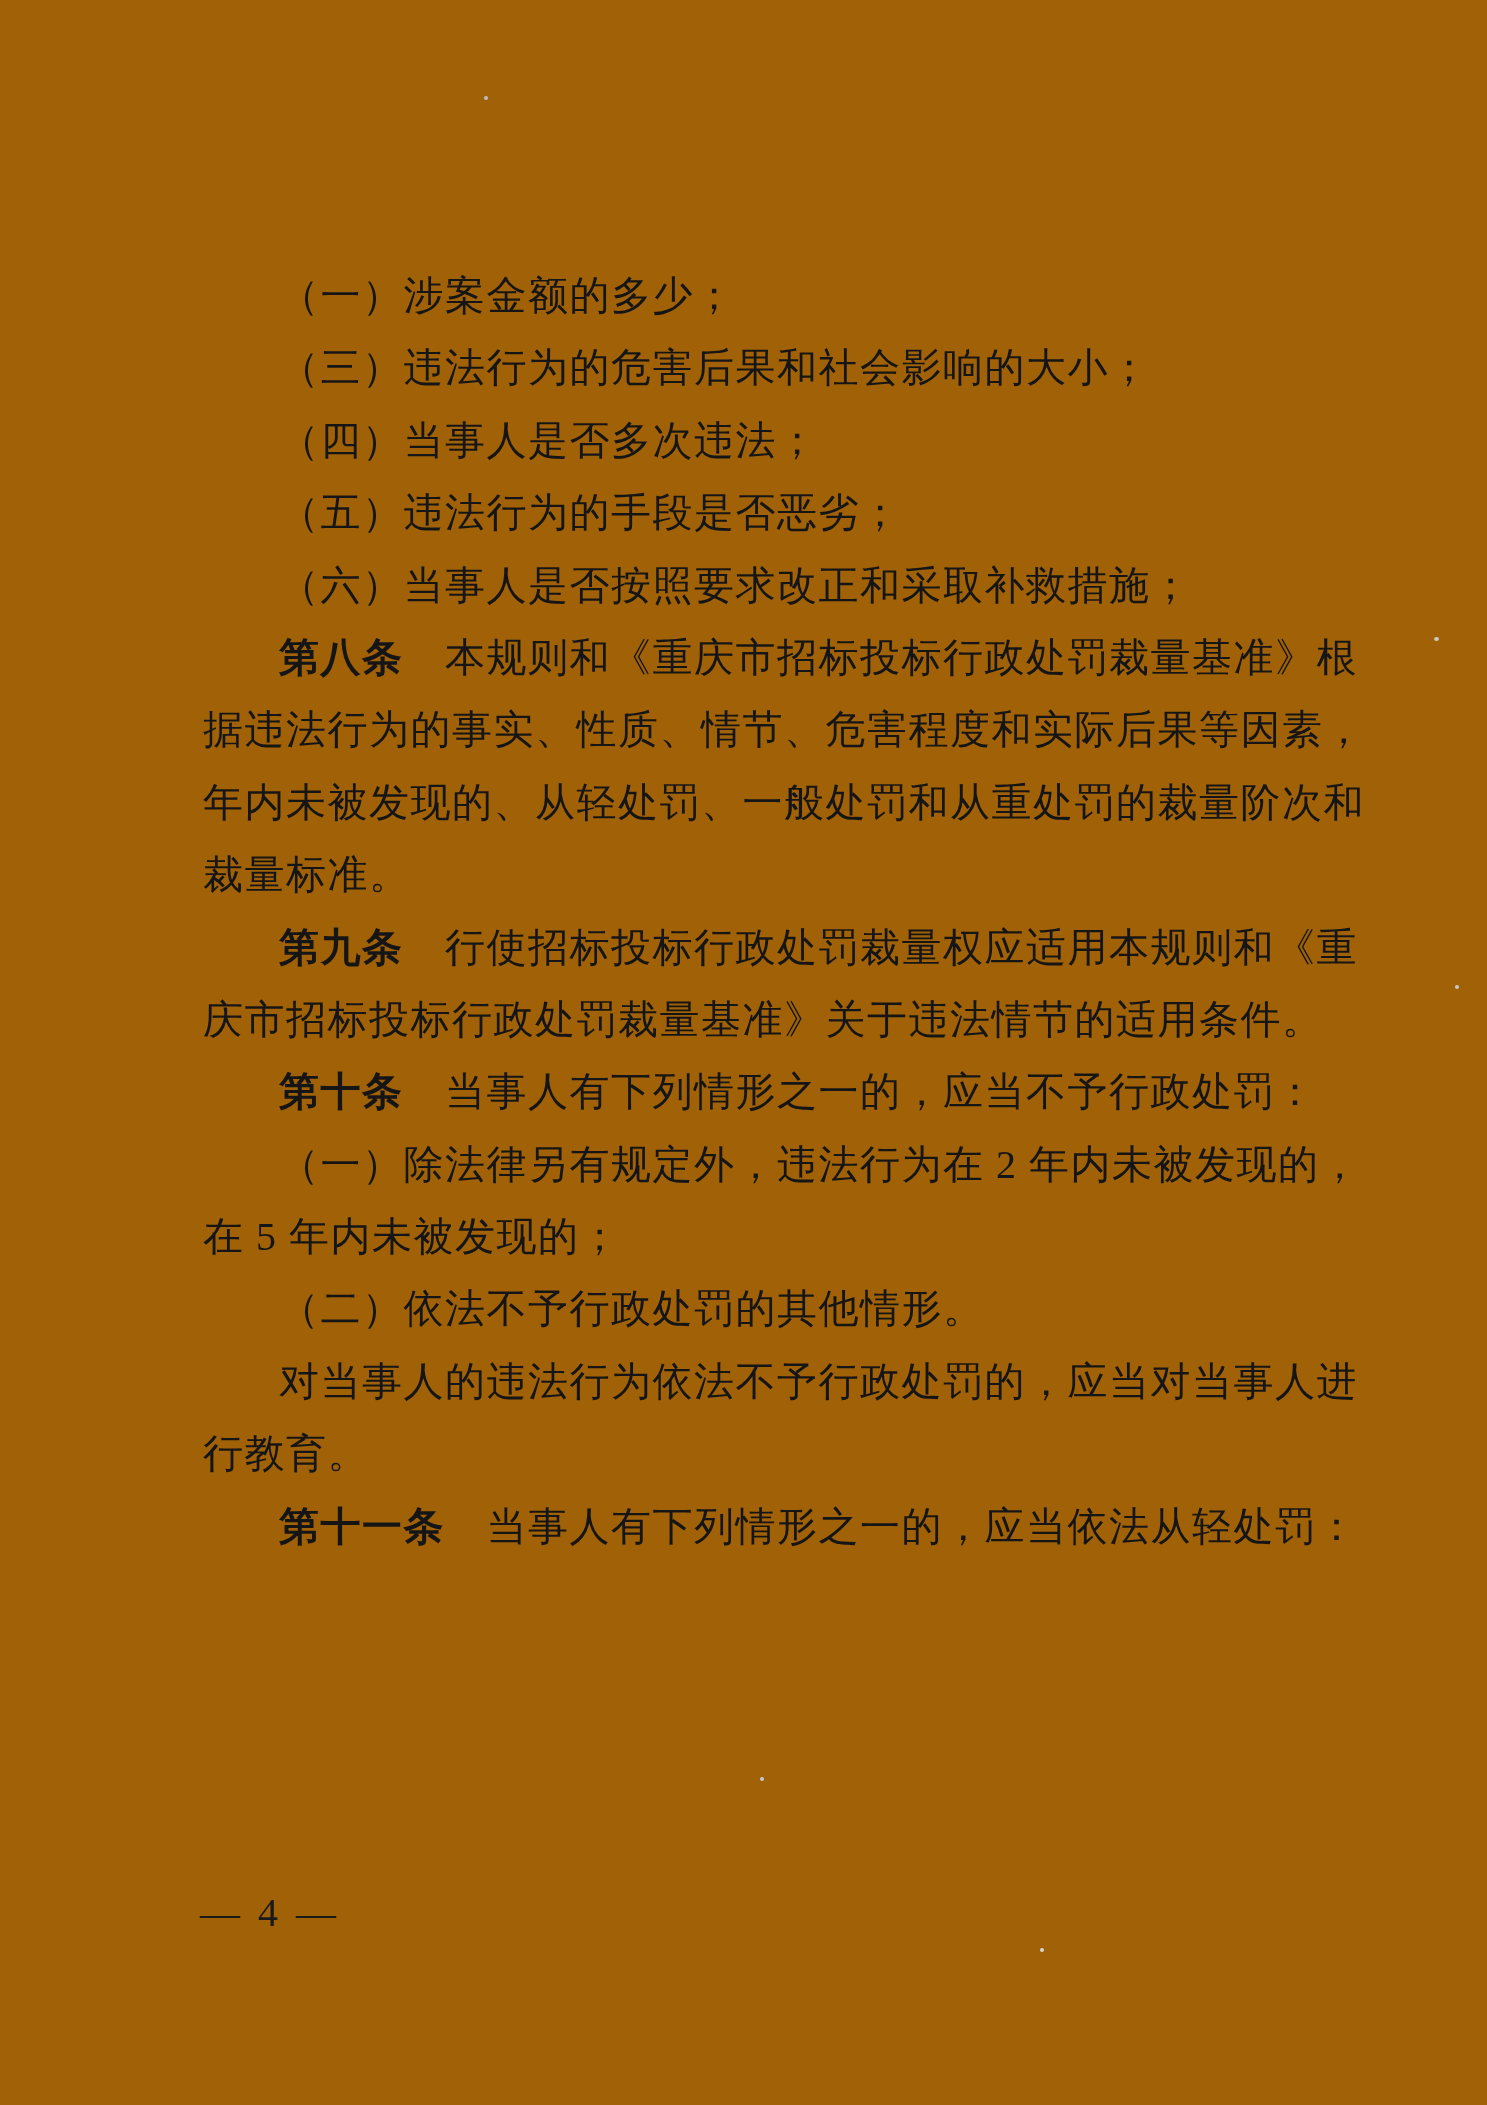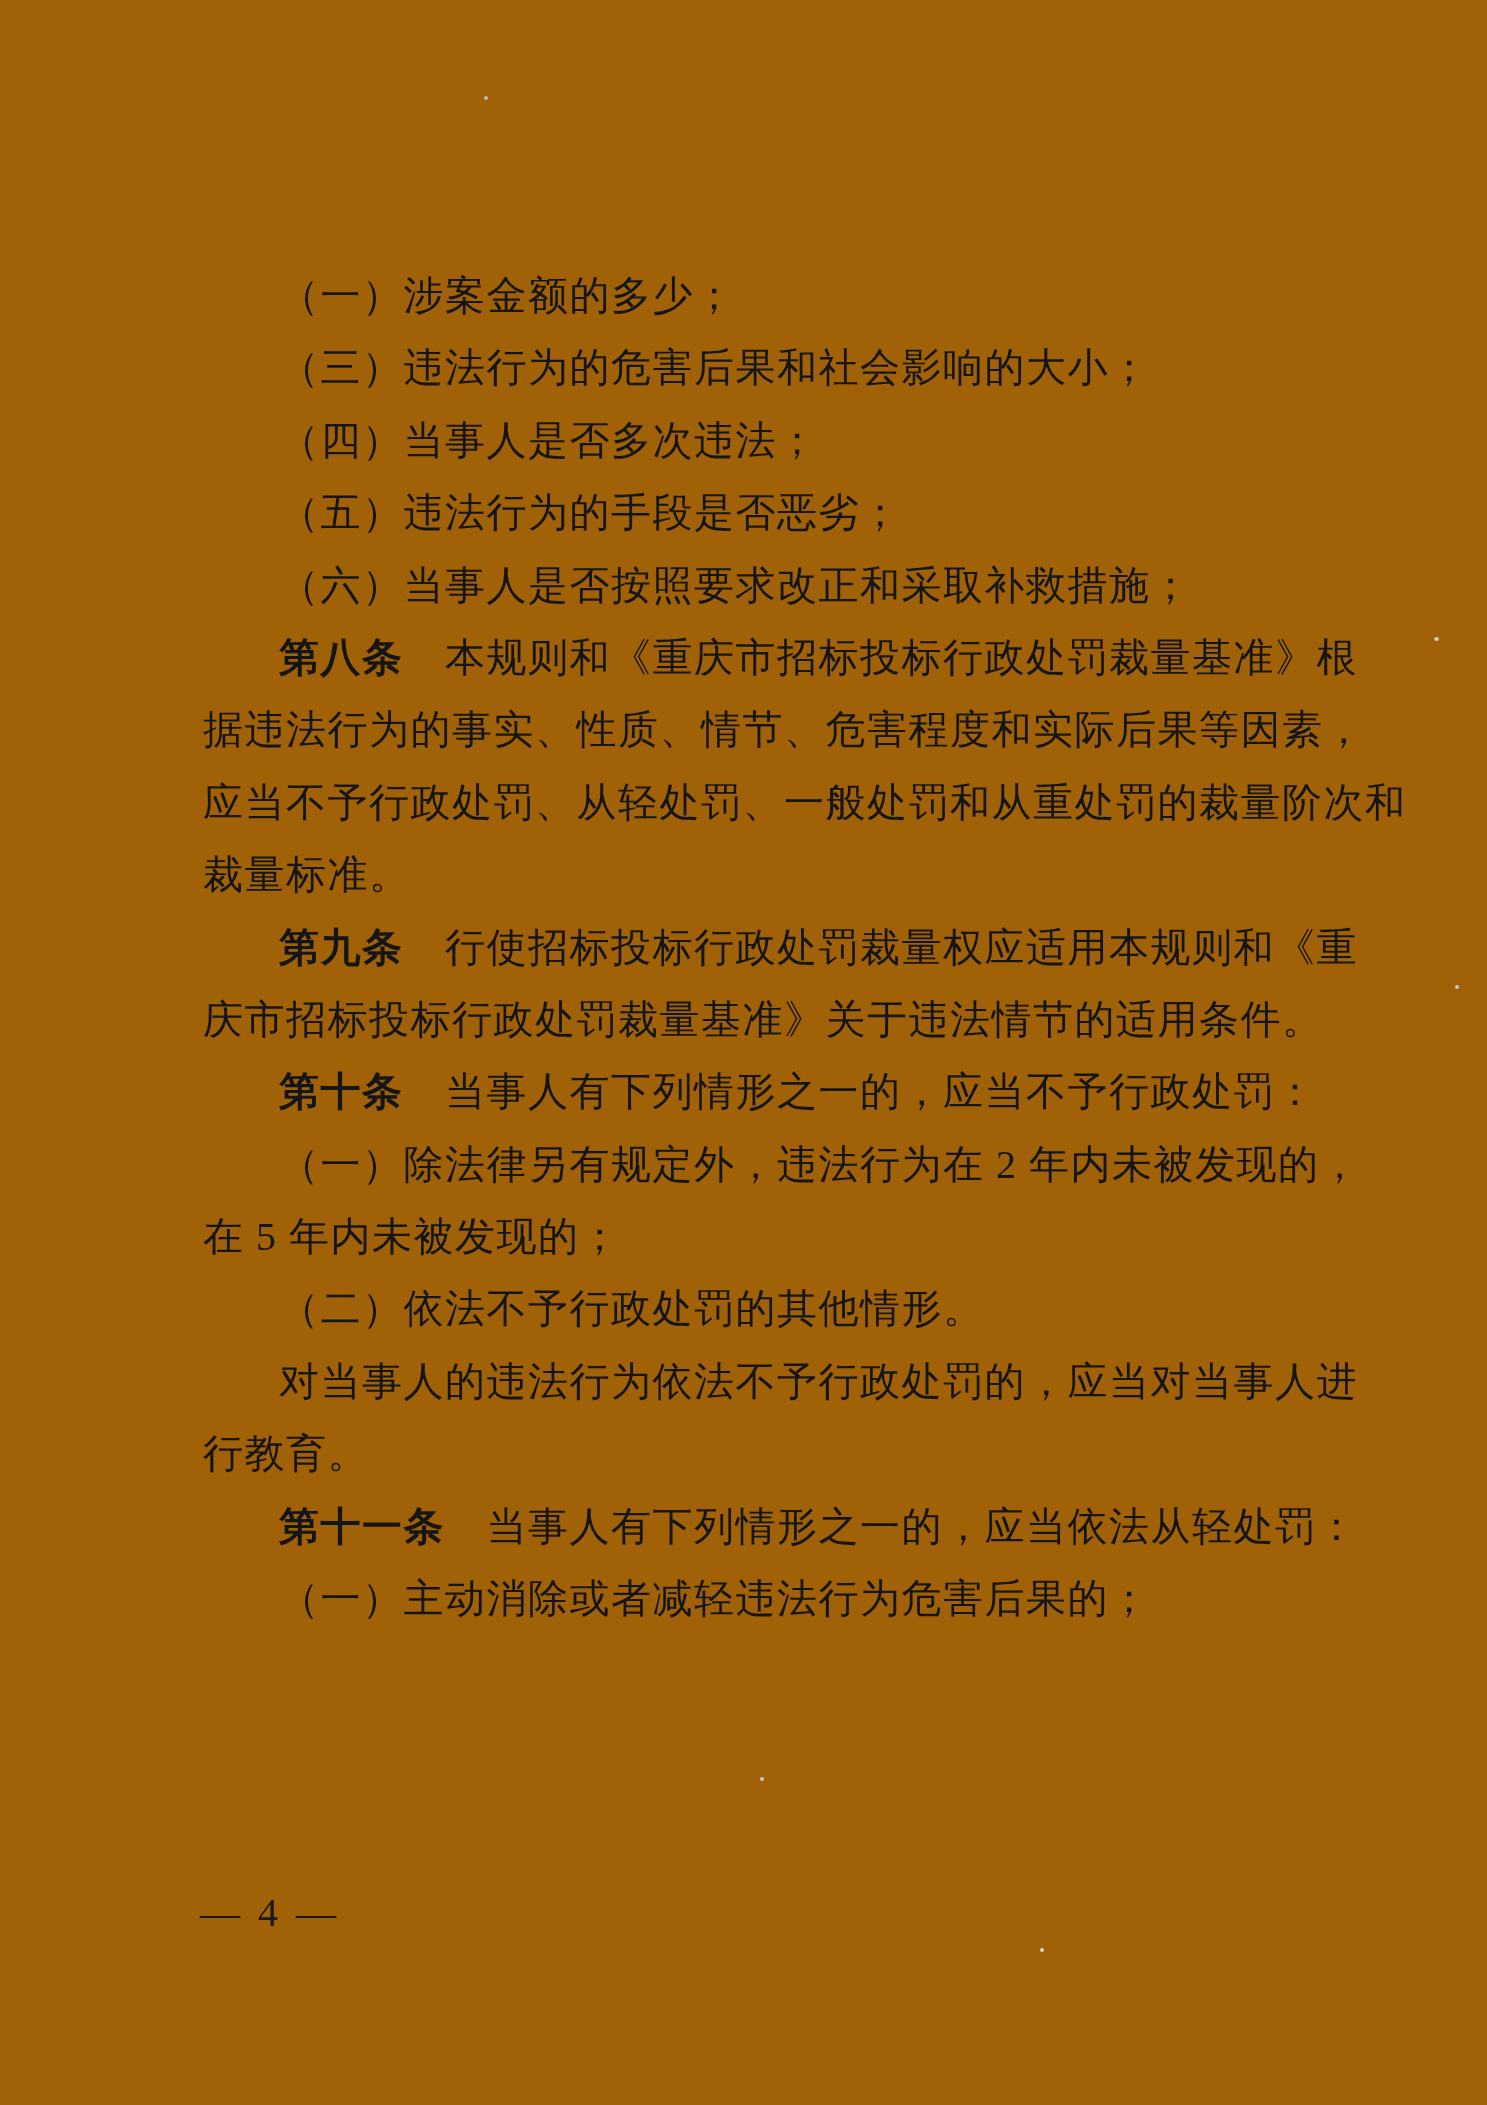--- a/index.html
+++ b/index.html
@@ -76,21 +76,21 @@
 
     <div class="line indent"><span class="art"></span><span>（五）违法行为的手段是否恶劣；</span></div>
 
     <div class="line indent"><span class="art"></span><span>（六）当事人是否按照要求改正和采取补救措施；</span></div>
 
 
     <div class="line indent"><span class="art">第八条</span><span>　本规则和《重庆市招标投标行政处罚裁量基准》根</span></div>
 
     <div class="line"><span class="art"></span><span>据违法行为的事实、性质、情节、危害程度和实际后果等因素，</span></div>
 
-    <div class="line"><span class="art"></span><span>应当不予行政处罚、从轻处罚、一般处罚和从重处罚的裁量阶次和</span></div>
+    <div class="line"><span class="art"></span><span>年内未被发现的、从轻处罚、一般处罚和从重处罚的裁量阶次和</span></div>
 
     <div class="line"><span class="art"></span><span>裁量标准。</span></div>
 
     <div class="line indent"><span class="art">第九条</span><span>　行使招标投标行政处罚裁量权应适用本规则和《重</span></div>
 
     <div class="line"><span class="art"></span><span>庆市招标投标行政处罚裁量基准》关于违法情节的适用条件。</span></div>
 
     <div class="line indent"><span class="art">第十条</span><span>　当事人有下列情形之一的，应当不予行政处罚：</span></div>
 
     <div class="line indent"><span class="art"></span><span>（一）除法律另有规定外，违法行为在 2 年内未被发现的，</span></div>
@@ -99,21 +99,20 @@
     <div class="line"><span class="art"></span><span>在 5 年内未被发现的；</span></div>
 
     <div class="line indent"><span class="art"></span><span>（二）依法不予行政处罚的其他情形。</span></div>
 
     <div class="line indent"><span class="art"></span><span>对当事人的违法行为依法不予行政处罚的，应当对当事人进</span></div>
 
     <div class="line"><span class="art"></span><span>行教育。</span></div>
 
     <div class="line indent"><span class="art">第十一条</span><span>　当事人有下列情形之一的，应当依法从轻处罚：</span></div>
 
-    <div class="line indent"><span class="art"></span><span>（一）主动消除或者减轻违法行为危害后果的；</span></div>
 
   </div>
 
   <div class="pageno">— 4 —</div>
 
   <div class="speck s1"></div>
   <div class="speck s2"></div>
   <div class="speck s3"></div>
   <div class="speck s4"></div>
   <div class="speck s5"></div>

